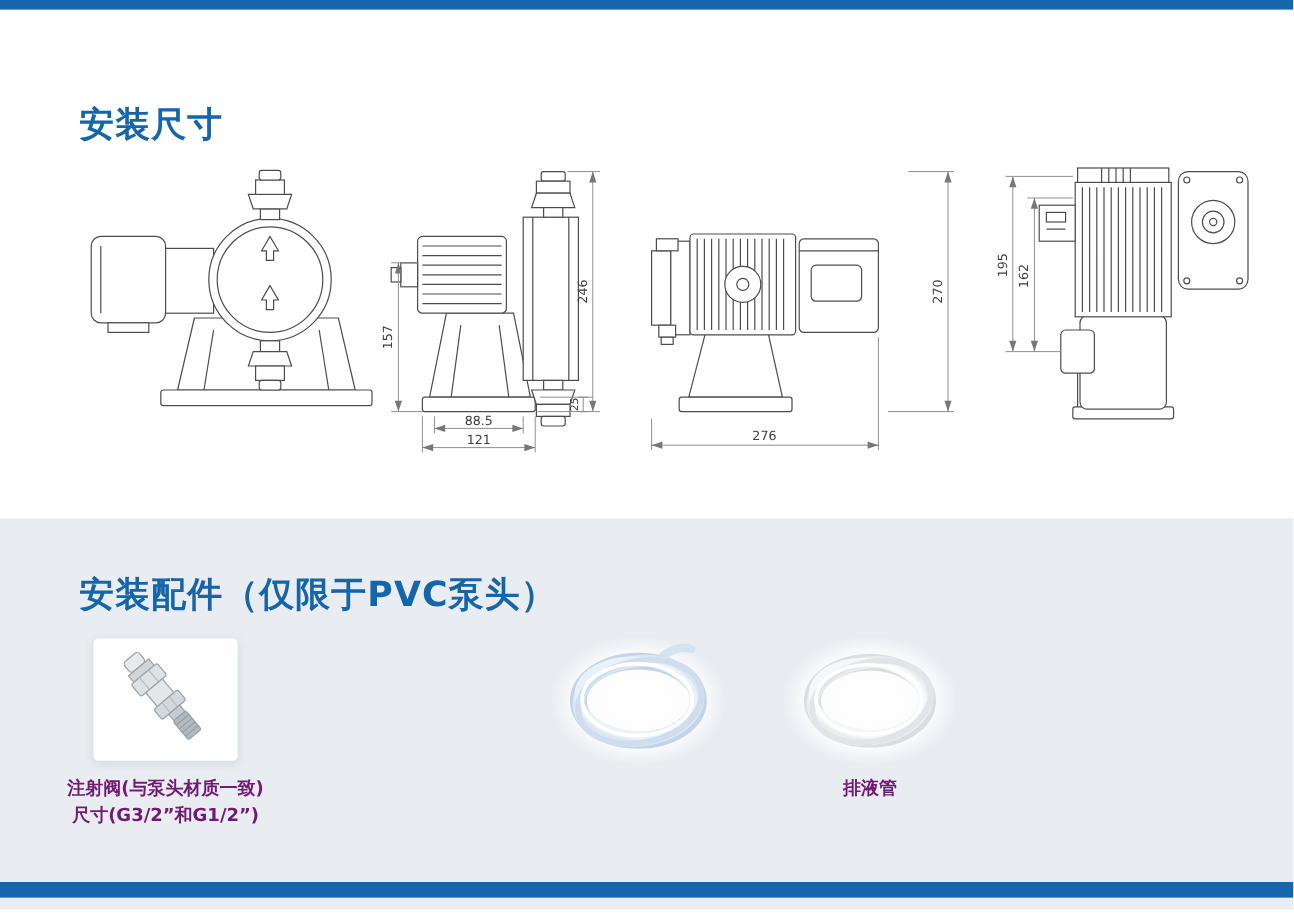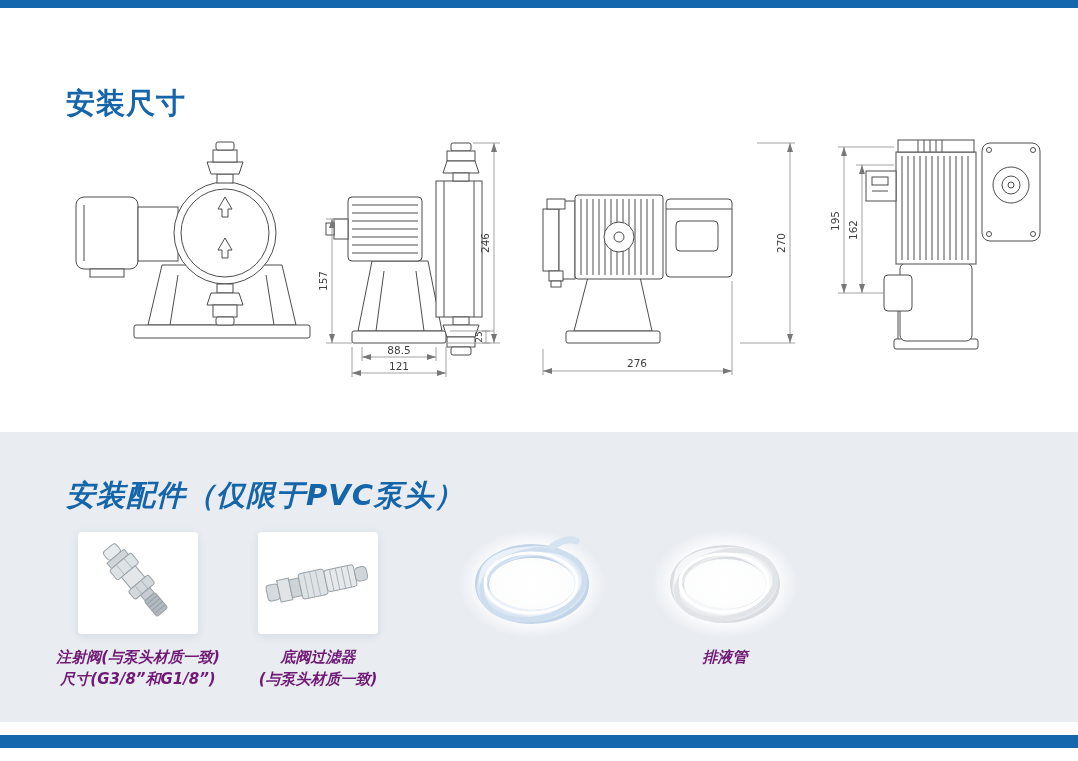--- a/index.html
+++ b/index.html
@@ -9,21 +9,21 @@
   .top-bar    { position:absolute; left:0; top:0;   width:1078px; height:8px;  background:#1467ad; }
   .bottom-bar { position:absolute; left:0; top:735px; width:1078px; height:13px; background:#1467ad; }
 
   .section-title { position:absolute; margin:0; font-weight:bold; color:#1565aa; font-size:29px; letter-spacing:1px; }
   .t1 { left:66px; top:84px; }
 
   .drawings { position:absolute; left:0; top:135px; }
   .drawings text { font-family:"DejaVu Sans","Liberation Sans",sans-serif; font-size:10.5px; fill:#3f3f3f; }
   .drawings .dim-small { font-size:9px; }
 
-  .accessories-panel { position:absolute; left:0; top:432px; width:1078px; height:290px; background:#e9edf2;font-style:italic; }
+  .accessories-panel { position:absolute; left:0; top:432px; width:1078px; height:326px; background:#e9edf2; }
   .t2 { left:66px; top:44px; position:absolute; }
 
   .acc-item { position:absolute; top:88px; width:200px; text-align:center; }
   .acc-img  { height:126px; display:flex; align-items:center; justify-content:center; }
   .photo-card { width:120px; height:102px; background:#ffffff; border-radius:4px;
                 box-shadow:0 2px 8px rgba(60,80,110,.12); display:flex; align-items:center; justify-content:center; }
   .acc-label { margin:0; font-size:15px; font-weight:bold; color:#701a75; line-height:22px; }
 
   .i1 { left:38px; }
   .i2 { left:218px; }
@@ -198,43 +198,23 @@
               <line x1="-4" y1="0" x2="-4" y2="11" stroke="#b4bcc1"></line>
               <line x1="4" y1="0" x2="4" y2="11" stroke="#b4bcc1"></line>
               <rect x="-6" y="11" width="12" height="7" fill="#c6ccd1"></rect>
               <rect x="-7" y="18" width="14" height="20" rx="2" fill="#b3babf"></rect>
               <path d="M-7,22H7M-7,26H7M-7,30H7M-7,34H7" stroke="#979ea4" fill="none"></path>
             </g>
           </svg>
         </div>
       </div>
       <p class="acc-label">注射阀(与泵头材质一致)</p>
-      <p class="acc-label">尺寸(G3/8”和G1/8”)</p>
+      <p class="acc-label">尺寸(G3/2”和G1/2”)</p>
     </div>
 
-    <div class="acc-item i2">
-      <div class="acc-img">
-        <div class="photo-card">
-          <svg width="120" height="100" viewBox="0 0 120 100">
-            <g transform="translate(60,50) rotate(-12)" stroke="#9aa2a8" stroke-width="1">
-              <rect x="-52" y="-8" width="12" height="16" rx="3" fill="#d5dade"></rect>
-              <rect x="-40" y="-11" width="12" height="22" fill="#e0e4e7"></rect>
-              <rect x="-28" y="-9" width="10" height="18" fill="#cdd3d7"></rect>
-              <rect x="-18" y="-13" width="26" height="26" rx="3" fill="#dde2e5"></rect>
-              <path d="M-12,-13V13M-6,-13V13M0,-13V13" stroke="#b4bcc1" fill="none"></path>
-              <rect x="8" y="-11" width="30" height="22" rx="3" fill="#e6e9eb"></rect>
-              <path d="M14,-11V11M20,-11V11M26,-11V11M32,-11V11" stroke="#aab1b7" fill="none"></path>
-              <rect x="38" y="-7" width="12" height="14" rx="4" fill="#cfd5d9"></rect>
-            </g>
-          </svg>
-        </div>
-      </div>
-      <p class="acc-label">底阀过滤器</p>
-      <p class="acc-label">(与泵头材质一致)</p>
-    </div>
 
     <div class="acc-item i3">
       <div class="acc-img">
         <svg width="150" height="112" viewBox="0 0 150 112">
           <defs>
             <radialGradient id="glow1" cx="50%" cy="50%" r="50%">
               <stop offset="0%" stop-color="#ffffff" stop-opacity="1"></stop>
               <stop offset="70%" stop-color="#ffffff" stop-opacity="0.85"></stop>
               <stop offset="100%" stop-color="#ffffff" stop-opacity="0"></stop>
             </radialGradient>

